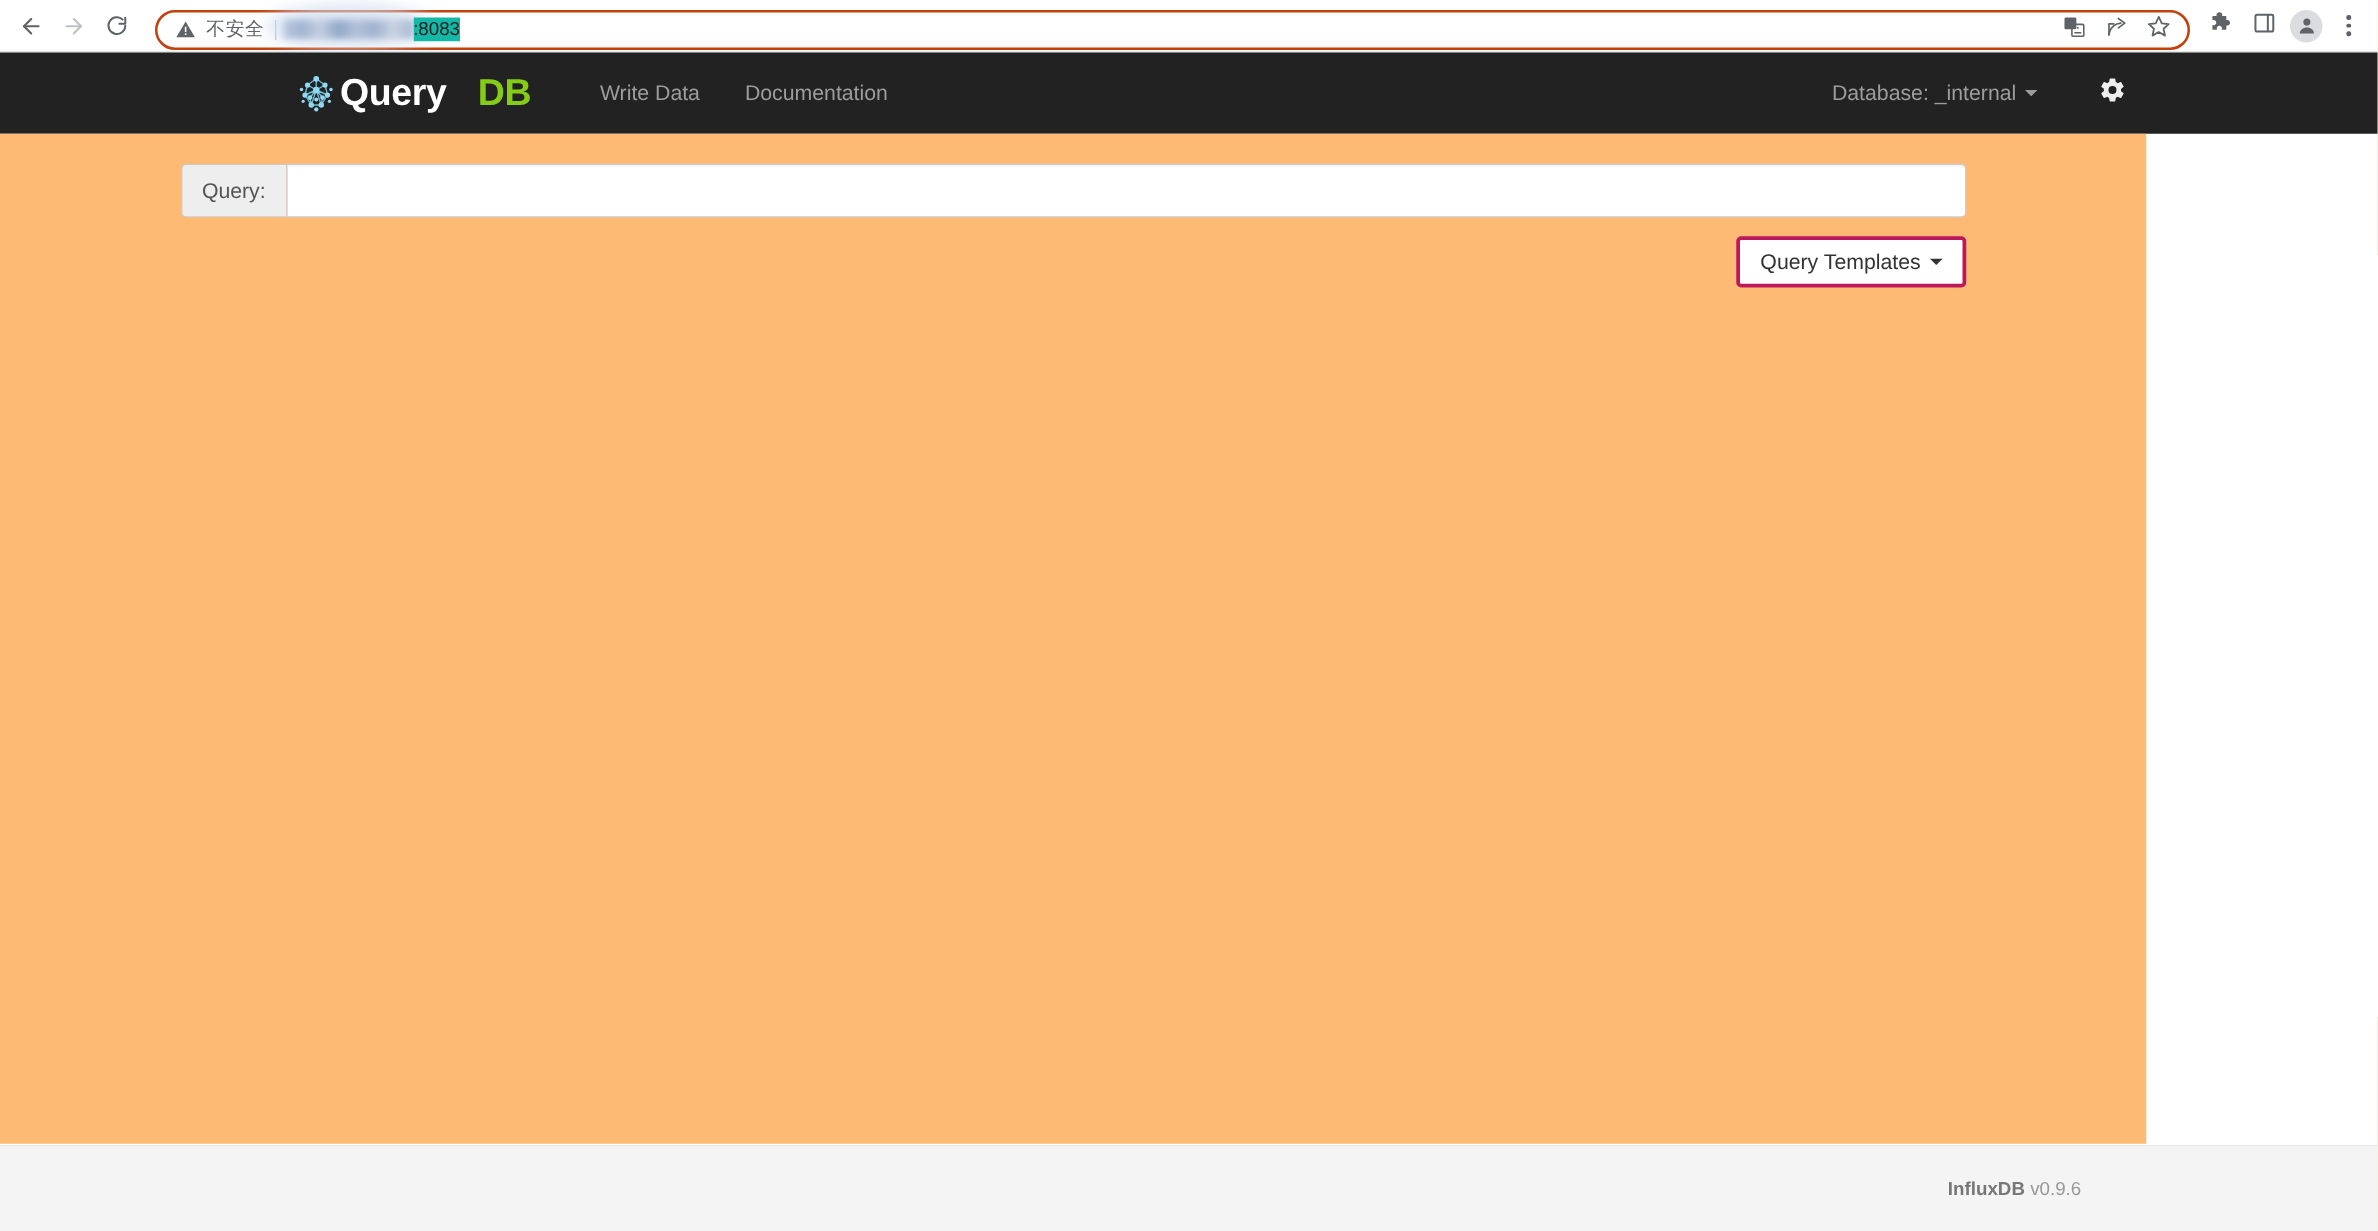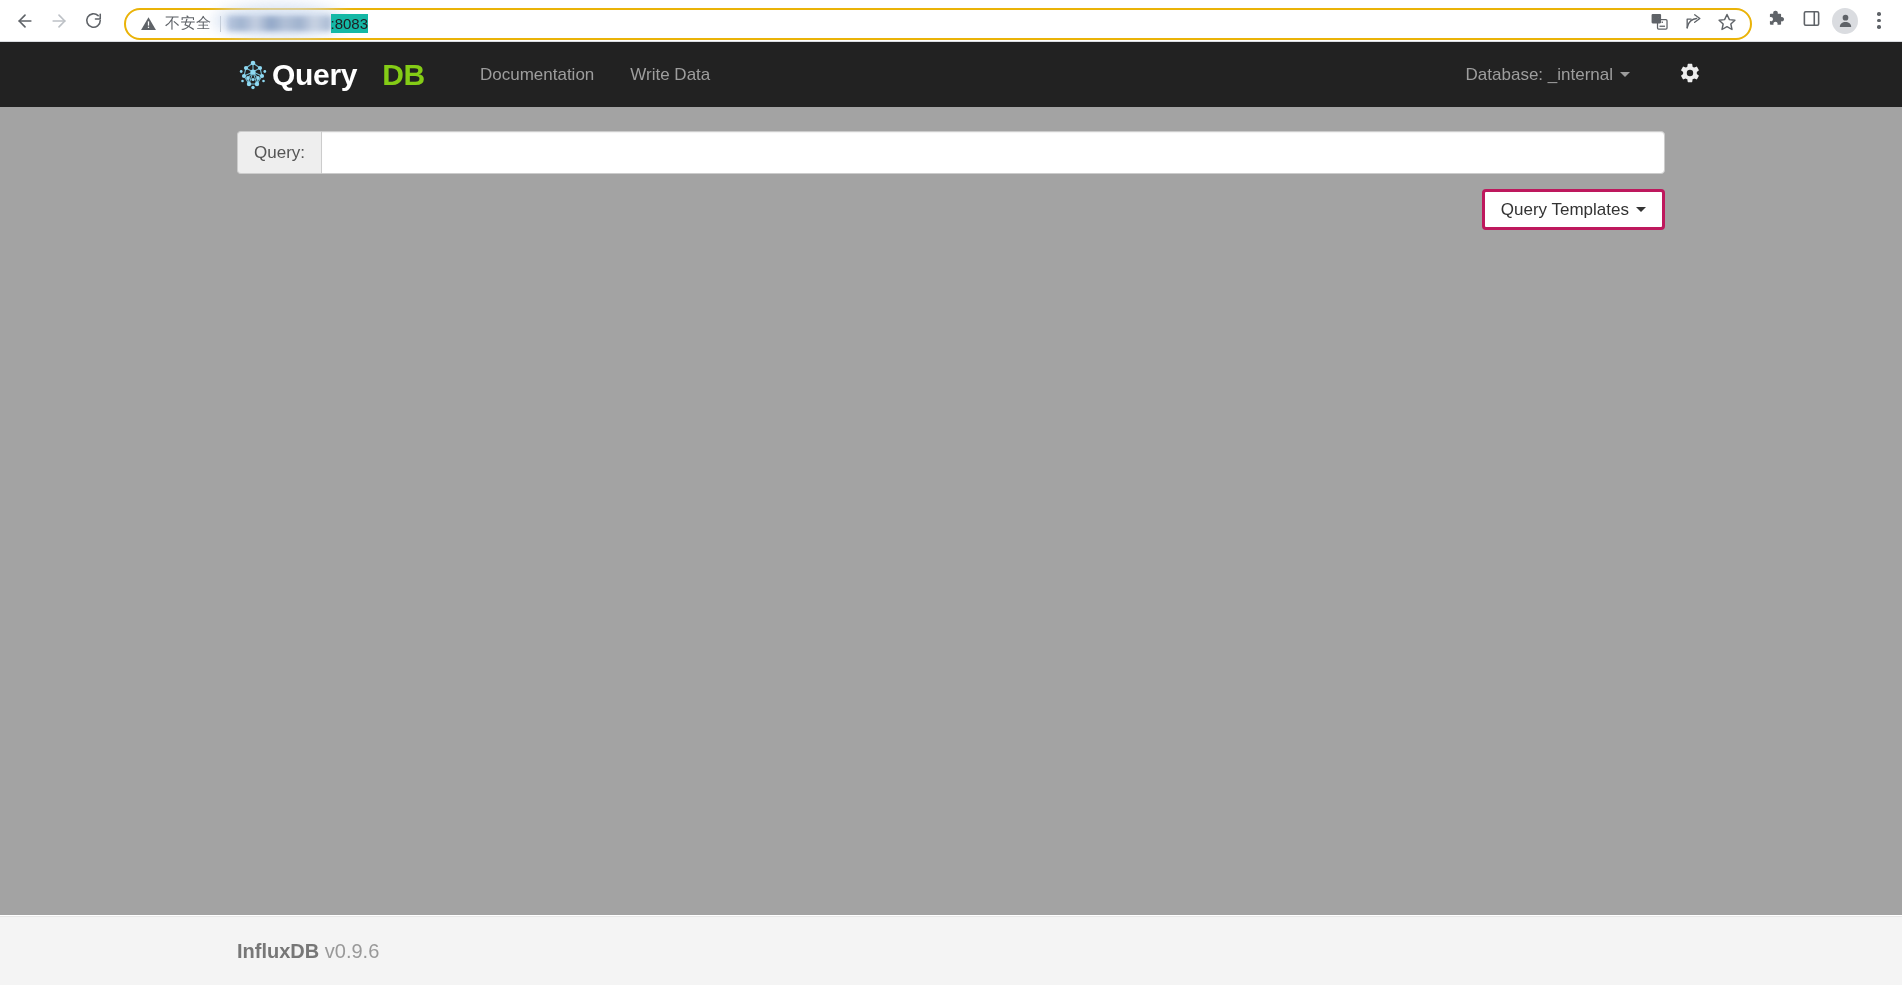--- a/index.html
+++ b/index.html
@@ -24,21 +24,21 @@
     width: 34px; height: 34px;
     display: flex; align-items: center; justify-content: center;
     border-radius: 50%;
   }
   .nav-btn svg { display: block; }
 
   .omnibox {
     flex: 1;
     height: 32px;
     margin: 6px 8px 0 14px;
-    border: 2px solid #eab308;
+    border: 2px solid #c2410c;
     border-radius: 16px;
     background: #ffffff;
     display: flex; align-items: center;
     padding: 0 6px 0 14px;
     position: relative;
   }
   .warn-tri { margin-right: 8px; display: flex; align-items: center; }
   .not-secure {
     font-size: 15px; color: #5f6368;
     white-space: nowrap;
@@ -158,23 +158,23 @@
     width: 44px; height: 65px;
     display: flex; align-items: center; justify-content: center;
     cursor: pointer;
     margin-left: 22px;
   }
 
   
   .main {
     position: absolute;
     top: 107px; left: 0;
-    width: 1902px;
+    width: 1717px;
     height: 808px;
-    background: #a3a3a3;
+    background: #fdba74;
   }
   .container {
     position: relative;
     margin: 0 auto;
     width: 1428px;
   }
   .input-group {
     display: flex;
     margin-top: 24px;
     height: 43px;
@@ -225,21 +225,22 @@
     position: absolute;
     top: 916px; left: 0;
     width: 1902px; height: 69px;
     background: #f4f4f4;
     border-top: 1px solid #e7e7e7;
     display: flex; align-items: center;
   }
   .footer-inner {
     width: 1428px;
     margin: 0 auto;
-    font-size: 20px;
+    text-align: right;
+    font-size: 15px;
     color: #999999;
   }
   .footer-brand { color: #777777; font-weight: bold; }
 </style>
 </head>
 <body>
 
 <div class="browser-chrome">
 
   <div class="nav-btns">
@@ -377,22 +378,22 @@
           <circle cx="16" cy="21.5" r="1.6"></circle>
           <circle cx="5.5" cy="23" r="1.3"></circle>
           <circle cx="26.5" cy="23" r="1.3"></circle>
         </g>
       </svg>
     </span>
     <span class="brand-text"><span class="brand-influx">Query</span><span class="brand-db">DB</span></span>
   </div>
 
   <div class="nav-links">
+    <a class="nav-link">Write Data</a>
     <a class="nav-link">Documentation</a>
-    <a class="nav-link">Write Data</a>
   </div>
 
   <div class="nav-right">
     <div class="db-select">
       <span>Database: _internal</span>
       <span class="caret-down"></span>
     </div>
     <div class="gear-btn">
       <span>
         <svg width="22" height="22" viewBox="0 0 24 24" fill="#eeeeee">

